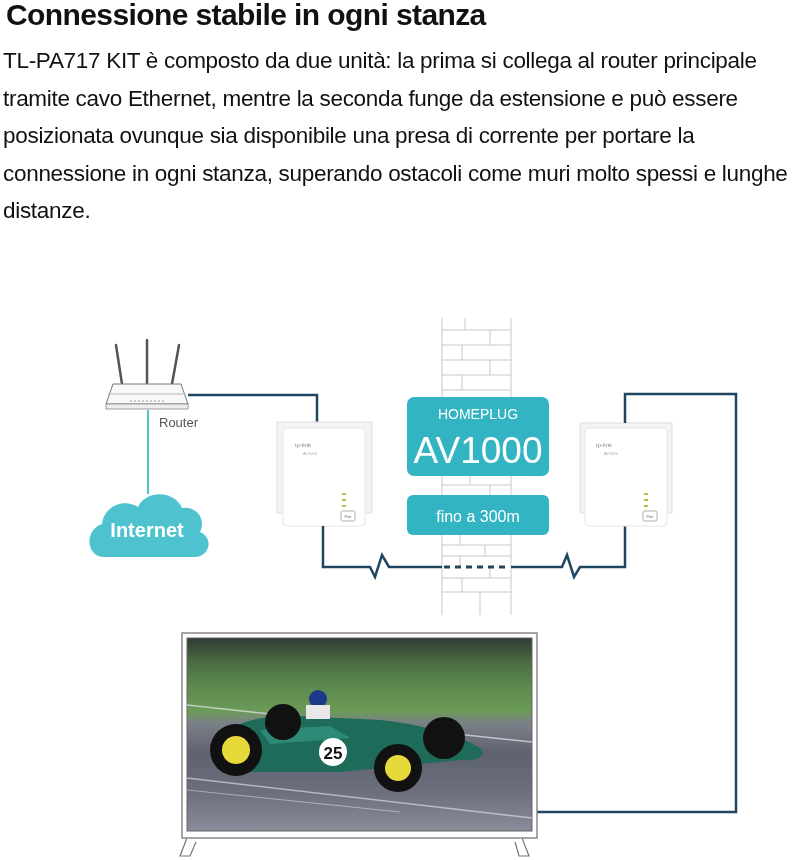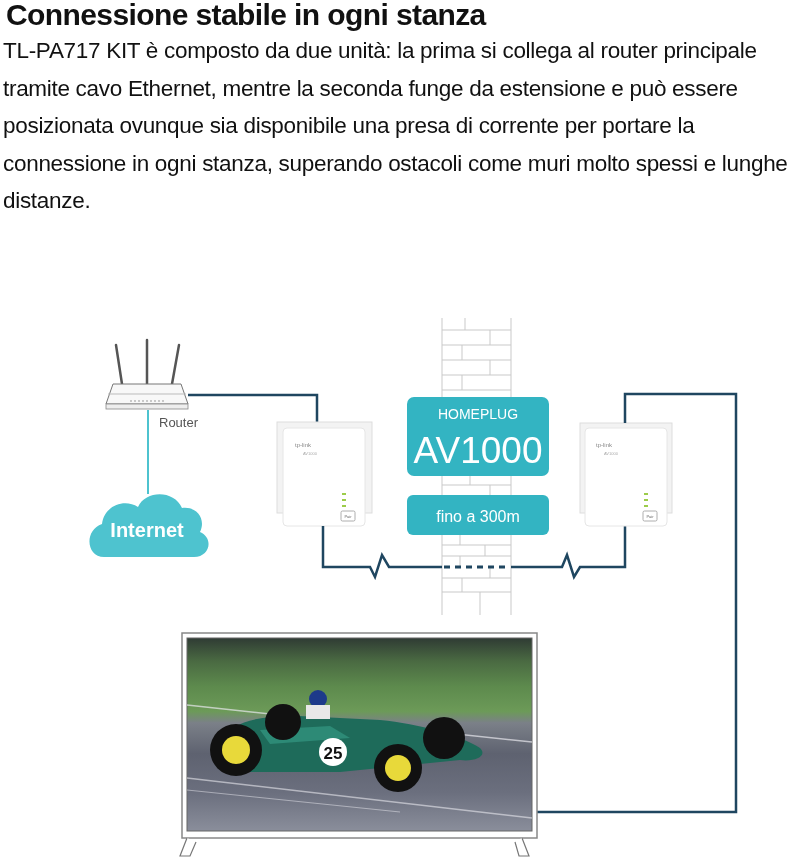--- a/index.html
+++ b/index.html
@@ -1,18 +1,18 @@
 <!DOCTYPE html>
 <html><head>
 <meta charset="utf-8">
 <style>
   html, body { margin:0; padding:0; background:#ffffff; }
   body { width:803px; height:860px; position:relative; overflow:hidden; font-family:"Liberation Sans", sans-serif; color:#111; }
   .title { position:absolute; left:6px; top:-2px; font-size:30px; font-weight:bold; letter-spacing:-0.6px; color:#111; white-space:nowrap; }
-  .desc { position:absolute; left:3px; top:32px; width:800px; font-size:22.5px; line-height:37.5px; color:#111; letter-spacing:-0.3px; }
+  .desc { position:absolute; left:3px; top:42px; width:800px; font-size:22.5px; line-height:37.5px; color:#111; letter-spacing:-0.3px; }
   .diagram { position:absolute; left:0; top:0; width:803px; height:860px; }
   .svgtext { font-family:"Liberation Sans", sans-serif; }
 </style>
 </head>
 <body>
 
 <div class="title">Connessione stabile in ogni stanza</div>
 <div class="desc">TL-PA717 KIT è composto da due unità: la prima si collega al router principale tramite cavo Ethernet, mentre la seconda funge da estensione e può essere posizionata ovunque sia disponibile una presa di corrente per portare la connessione in ogni stanza, superando ostacoli come muri molto spessi e lunghe distanze.</div>
 
 <svg class="diagram" width="803" height="860" viewBox="0 0 803 860" xmlns="http://www.w3.org/2000/svg">

